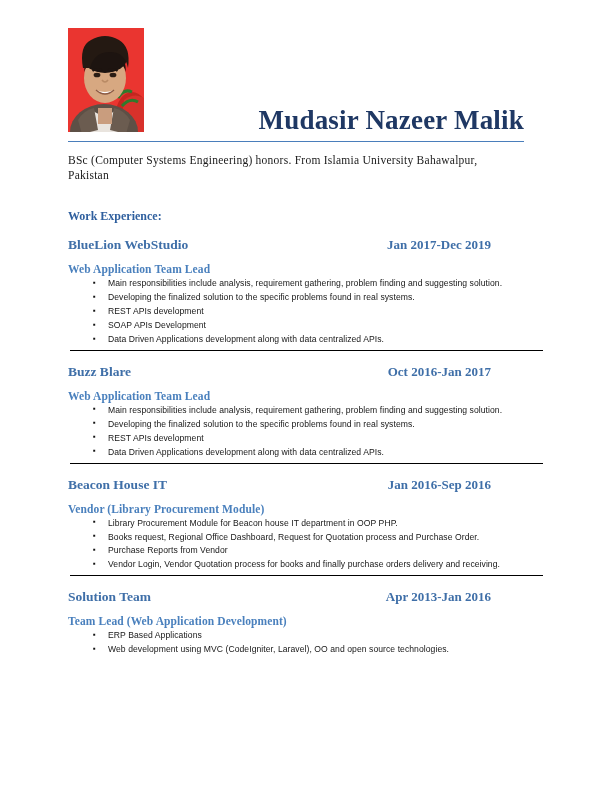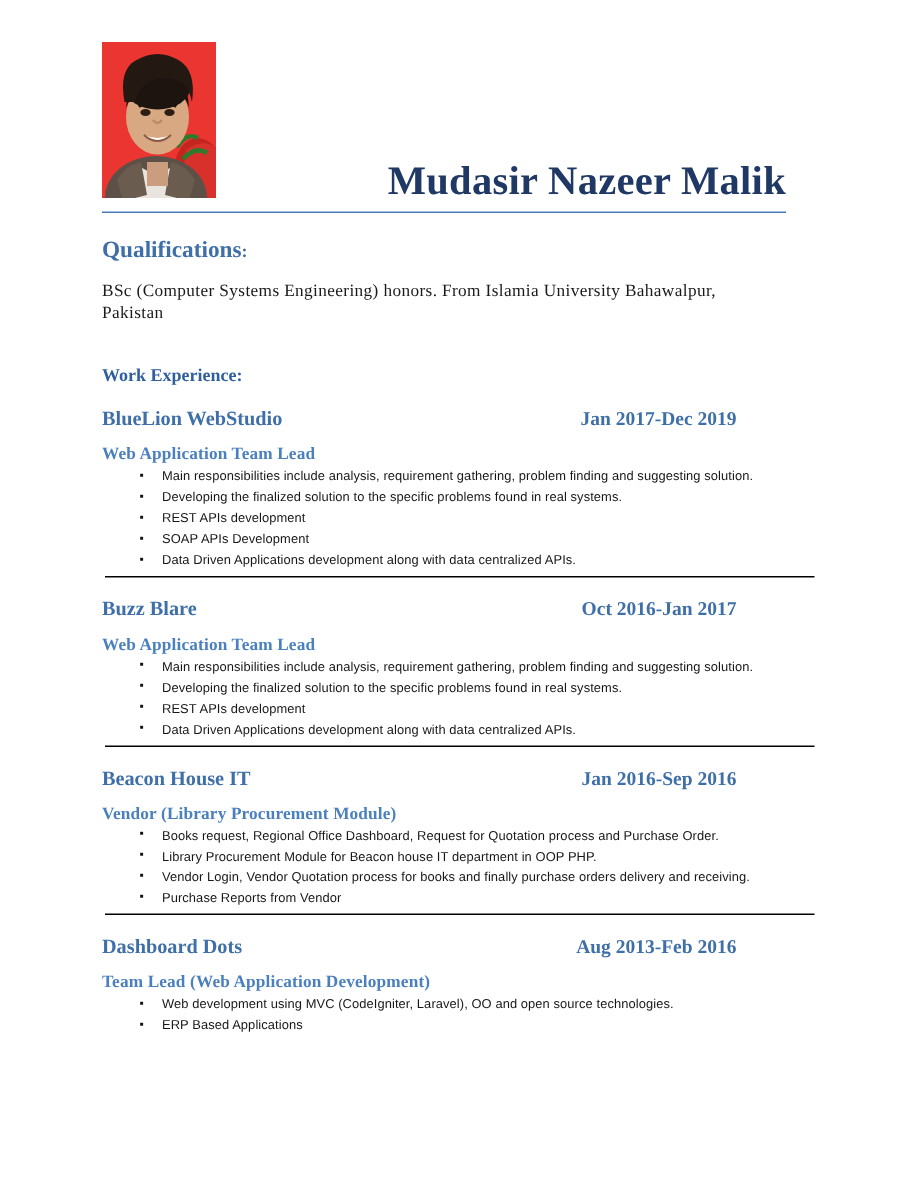--- a/index.html
+++ b/index.html
@@ -212,21 +212,20 @@
         <path d="M28 62 q9 7 18 0 q-9 4 -18 0 z" fill="#ffffff"></path>
         <path d="M28 62 q9 8 18 0" stroke="#8a5a44" stroke-width="1.4" fill="none"></path>
       </svg>
     </div>
     <div class="name">Mudasir Nazeer Malik</div>
   </div>
 
   <div class="header-rule"></div>
 
 
-  <div class="sec-heading"><span>Qualifications</span><span class="colon">:</span></div>
 
   <div class="qual-text">BSc (Computer Systems Engineering) honors. From Islamia University Bahawalpur, Pakistan</div>
 
   <div class="work-heading">Work Experience:</div>
 
   <div class="jobs" id="jobs-container">
       <div class="job">
         <div class="job-top">
           <div class="job-company">BlueLion WebStudio</div>
           <div class="job-dates">Jan 2017-Dec 2019</div>
@@ -255,33 +254,33 @@
         </ul>
         <div class="job-rule"></div>
       </div>
       <div class="job">
         <div class="job-top">
           <div class="job-company">Beacon House IT</div>
           <div class="job-dates">Jan 2016-Sep 2016</div>
         </div>
         <div class="job-role">Vendor (Library Procurement Module)</div>
         <ul class="bullets">
+          <li>Library Procurement Module for Beacon house IT department in OOP PHP.</li>
           <li>Books request, Regional Office Dashboard, Request for Quotation process and Purchase Order.</li>
-          <li>Library Procurement Module for Beacon house IT department in OOP PHP.</li>
+          <li>Purchase Reports from Vendor</li>
           <li>Vendor Login, Vendor Quotation process for books and finally purchase orders delivery and receiving.</li>
-          <li>Purchase Reports from Vendor</li>
         </ul>
         <div class="job-rule"></div>
       </div>
       <div class="job">
         <div class="job-top">
-          <div class="job-company">Dashboard Dots</div>
-          <div class="job-dates">Aug 2013-Feb 2016</div>
+          <div class="job-company">Solution Team</div>
+          <div class="job-dates">Apr 2013-Jan 2016</div>
         </div>
         <div class="job-role">Team Lead (Web Application Development)</div>
         <ul class="bullets">
+          <li>ERP Based Applications</li>
           <li>Web development using MVC (CodeIgniter, Laravel), OO and open source technologies.</li>
-          <li>ERP Based Applications</li>
         </ul>
       </div>
     </div>
 
 </div>
 
 </body></html>

